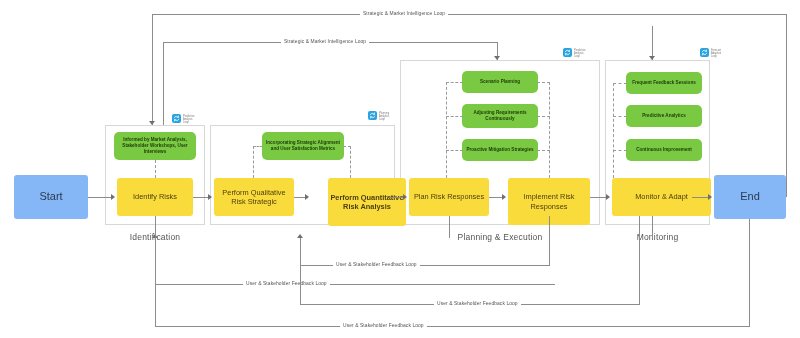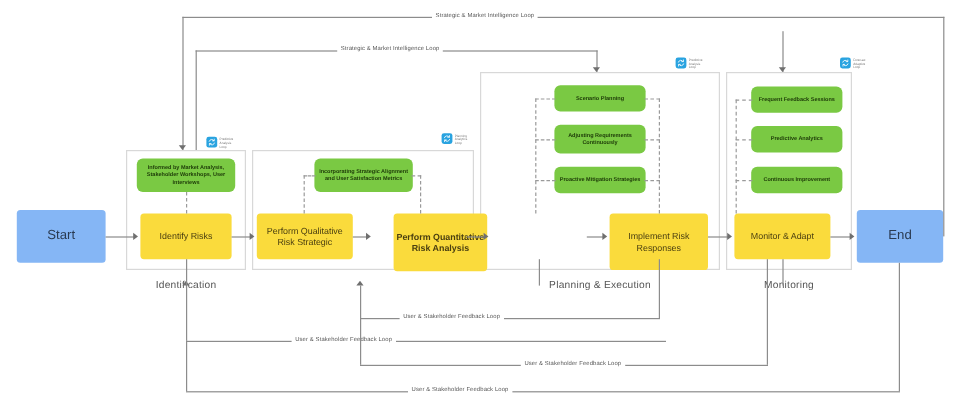--- a/index.html
+++ b/index.html
@@ -50,22 +50,23 @@
   <div class="lane-label" style="left:105px;top:232px;width:100px;">Identification</div>
   <div class="lane-label" style="left:400px;top:232px;width:200px;">Planning &amp; Execution</div>
   <div class="lane-label" style="left:605px;top:232px;width:105px;">Monitoring</div>
 
   <div class="abs node node-start" style="left:14px;top:175px;width:74px;height:44px;">Start</div>
   <div class="abs node node-end" style="left:714px;top:175px;width:72px;height:44px;">End</div>
 
   <div class="abs node node-main" style="left:117px;top:178px;width:76px;height:38px;">Identify Risks</div>
   <div class="abs node node-main" style="left:214px;top:178px;width:80px;height:38px;">Perform Qualitative Risk Strategic</div>
   <div class="abs node node-main" style="left:328px;top:178px;width:78px;height:48px;font-weight:bold;">Perform Quantitative Risk Analysis</div>
+  <div class="abs node node-main" style="left:409px;top:178px;width:80px;height:38px;">Plan Risk Responses</div>
   <div class="abs node node-main" style="left:508px;top:178px;width:82px;height:47px;">Implement Risk Responses</div>
-  <div class="abs node node-main" style="left:612px;top:178px;width:80px;height:38px;">Monitor &amp; Adapt</div>
+  <div class="abs node node-main" style="left:612px;top:178px;width:99px;height:38px;">Monitor &amp; Adapt</div>
 
   <div class="abs node node-sub" style="left:114px;top:132px;width:82px;height:28px;">Informed by Market Analysis, Stakeholder Workshops, User Interviews</div>
   <div class="abs node node-sub" style="left:262px;top:132px;width:82px;height:28px;">Incorporating Strategic Alignment and User Satisfaction Metrics</div>
 
   <div class="abs node node-sub" style="left:462px;top:71px;width:76px;height:22px;">Scenario Planning</div>
   <div class="abs node node-sub" style="left:462px;top:104px;width:76px;height:24px;">Adjusting Requirements Continuously</div>
   <div class="abs node node-sub" style="left:462px;top:139px;width:76px;height:22px;">Proactive Mitigation Strategies</div>
 
   <div class="abs node node-sub" style="left:626px;top:72px;width:76px;height:22px;">Frequent Feedback Sessions</div>
   <div class="abs node node-sub" style="left:626px;top:105px;width:76px;height:22px;">Predictive Analytics</div>

